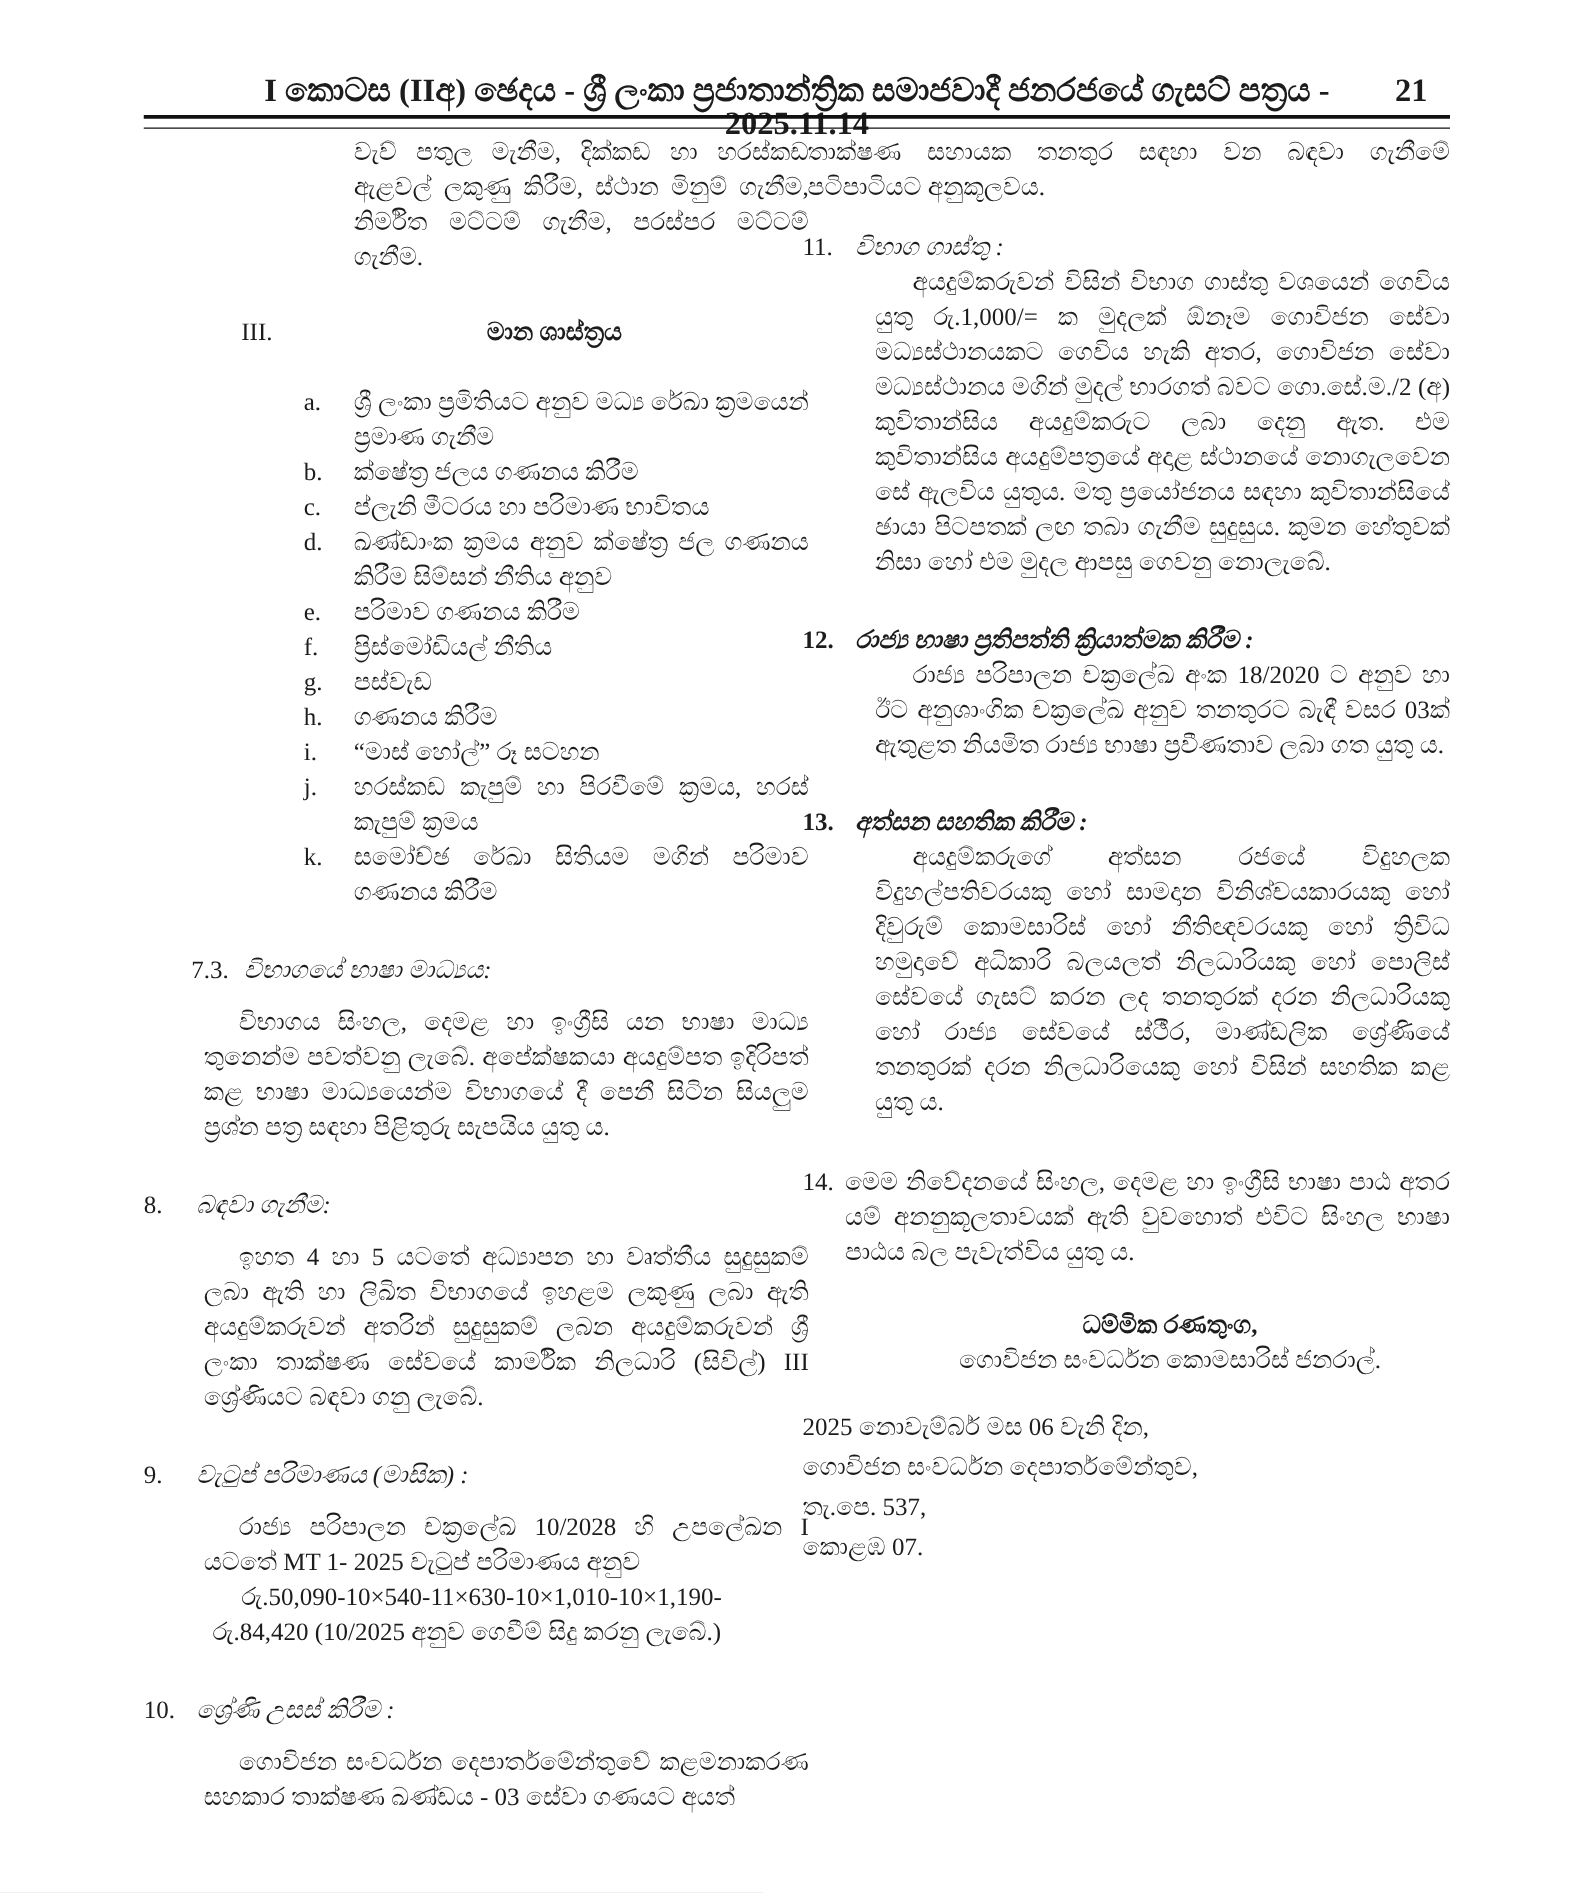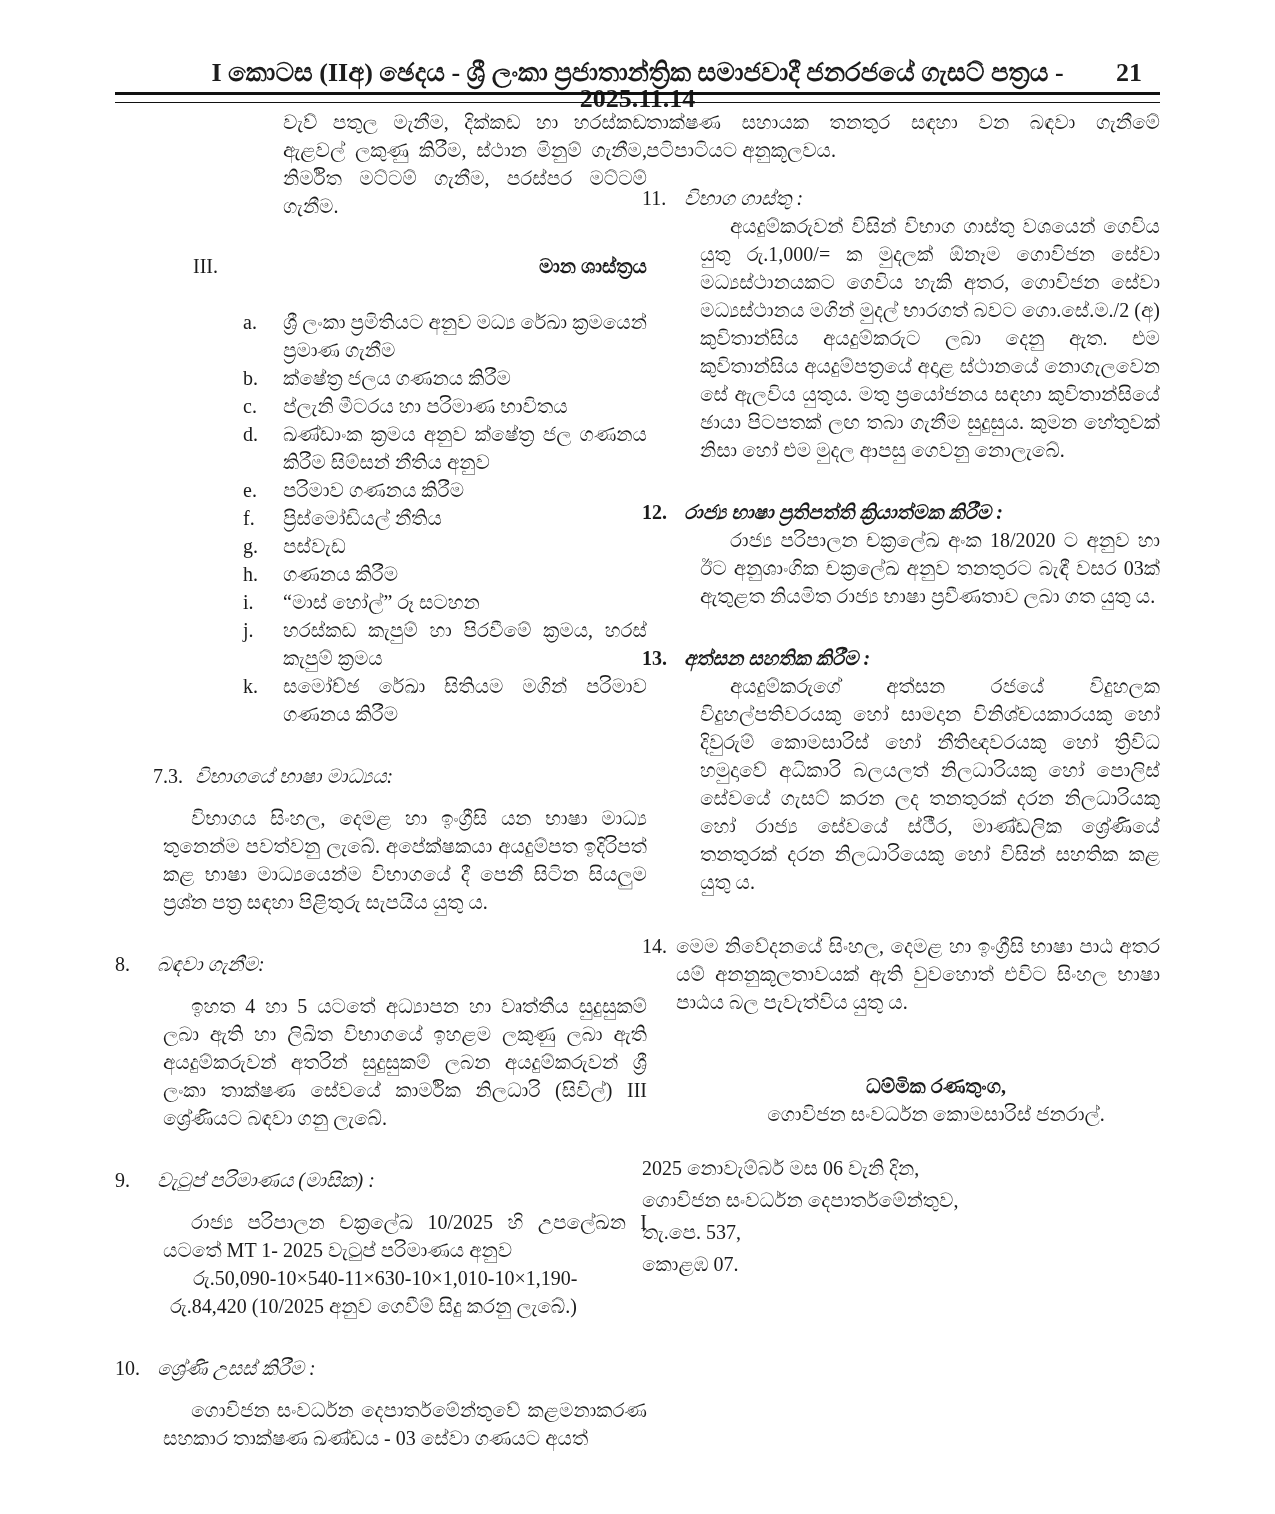--- a/index.html
+++ b/index.html
@@ -25,21 +25,21 @@
   
   .col{position:absolute;top:108px;font-size:20px;line-height:28px;text-align:justify;}
   .col-left{left:115px;width:532px;}
   .col-right{left:642px;width:518px;}
 
   .para{margin:0;}
   .intro{padding-left:168px;}
   .cont{padding-left:4px;}
 
   
-  .roman-head{margin-top:32px;padding-left:78px;position:relative;font-weight:bold;text-align:right;}
+  .roman-head{margin-top:32px;padding-left:78px;position:relative;font-weight:bold;text-align:center;}
   .roman-head .num{position:absolute;left:78px;font-weight:normal;}
   .roman-head .lbl{padding-left:47px;display:inline-block;}
 
   
   .abc-list{margin-top:28px;}
   .abc-item{position:relative;padding-left:168px;margin:0;}
   .abc-item .letter{position:absolute;left:128px;top:0;}
 
   
   .sec{margin-top:34px;position:relative;text-align:left;}
@@ -54,21 +54,21 @@
   .body-ind{margin-top:14px;padding-left:48px;text-indent:28px;}
   .body-ind-r{padding-left:58px;text-indent:30px;}
   .salary{padding-left:78px;text-indent:0;text-align:left;}
   .salary2{padding-left:55px;text-indent:0;text-align:left;}
 
   
   .sec14{margin-top:36px;position:relative;padding-left:34px;}
   .sec14 .sec-num{position:absolute;left:0;top:0;}
 
   
-  .signature{margin-top:56px;text-align:center;padding-left:70px;}
+  .signature{margin-top:30px;text-align:center;padding-left:70px;}
   .sig-name{font-weight:bold;display:block;}
   .sig-title{display:block;}
 
   
   .address{margin-top:24px;text-align:left;line-height:32px;}
   .address span{display:block;}
 </style>
 </head>
 <body>
 
@@ -112,21 +112,21 @@
     <div class="sec">
       <span class="sec-num">8.</span>
       <span class="sec-title pl">බඳවා ගැනීම:</span>
     </div>
     <p class="para body-ind">ඉහත 4 හා 5 යටතේ අධ්‍යාපන හා වෘත්තීය සුදුසුකම් ලබා ඇති හා ලිඛිත විභාගයේ ඉහළම ලකුණු ලබා ඇති අයදුම්කරුවන් අතරින් සුදුසුකම් ලබන අයදුම්කරුවන් ශ්‍රී ලංකා තාක්ෂණ සේවයේ කාර්මික නිලධාරි (සිවිල්) III ශ්‍රේණියට බඳවා ගනු ලැබේ.</p>
 
     <div class="sec">
       <span class="sec-num">9.</span>
       <span class="sec-title pl">වැටුප් පරිමාණය (මාසික) :</span>
     </div>
-    <p class="para body-ind">රාජ්‍ය පරිපාලන චක්‍රලේඛ 10/2025 හි උපලේඛන I යටතේ MT 1- 2025 වැටුප් පරිමාණය අනුව</p>
+    <p class="para body-ind">රාජ්‍ය පරිපාලන චක්‍රලේඛ 10/2028 හි උපලේඛන I යටතේ MT 1- 2025 වැටුප් පරිමාණය අනුව</p>
     <p class="para salary">රු.50,090-10×540-11×630-10×1,010-10×1,190-</p>
     <p class="para salary2">රු.84,420 (10/2025 අනුව ගෙවීම් සිදු කරනු ලැබේ.)</p>
 
     <div class="sec">
       <span class="sec-num">10.</span>
       <span class="sec-title pl">ශ්‍රේණි උසස් කිරීම :</span>
     </div>
     <p class="para body-ind">ගොවිජන සංවර්ධන දෙපාර්තමේන්තුවේ කළමනාකරණ සහකාර තාක්ෂණ ඛණ්ඩය - 03 සේවා ගණයට අයත්</p>
 
   </div>

